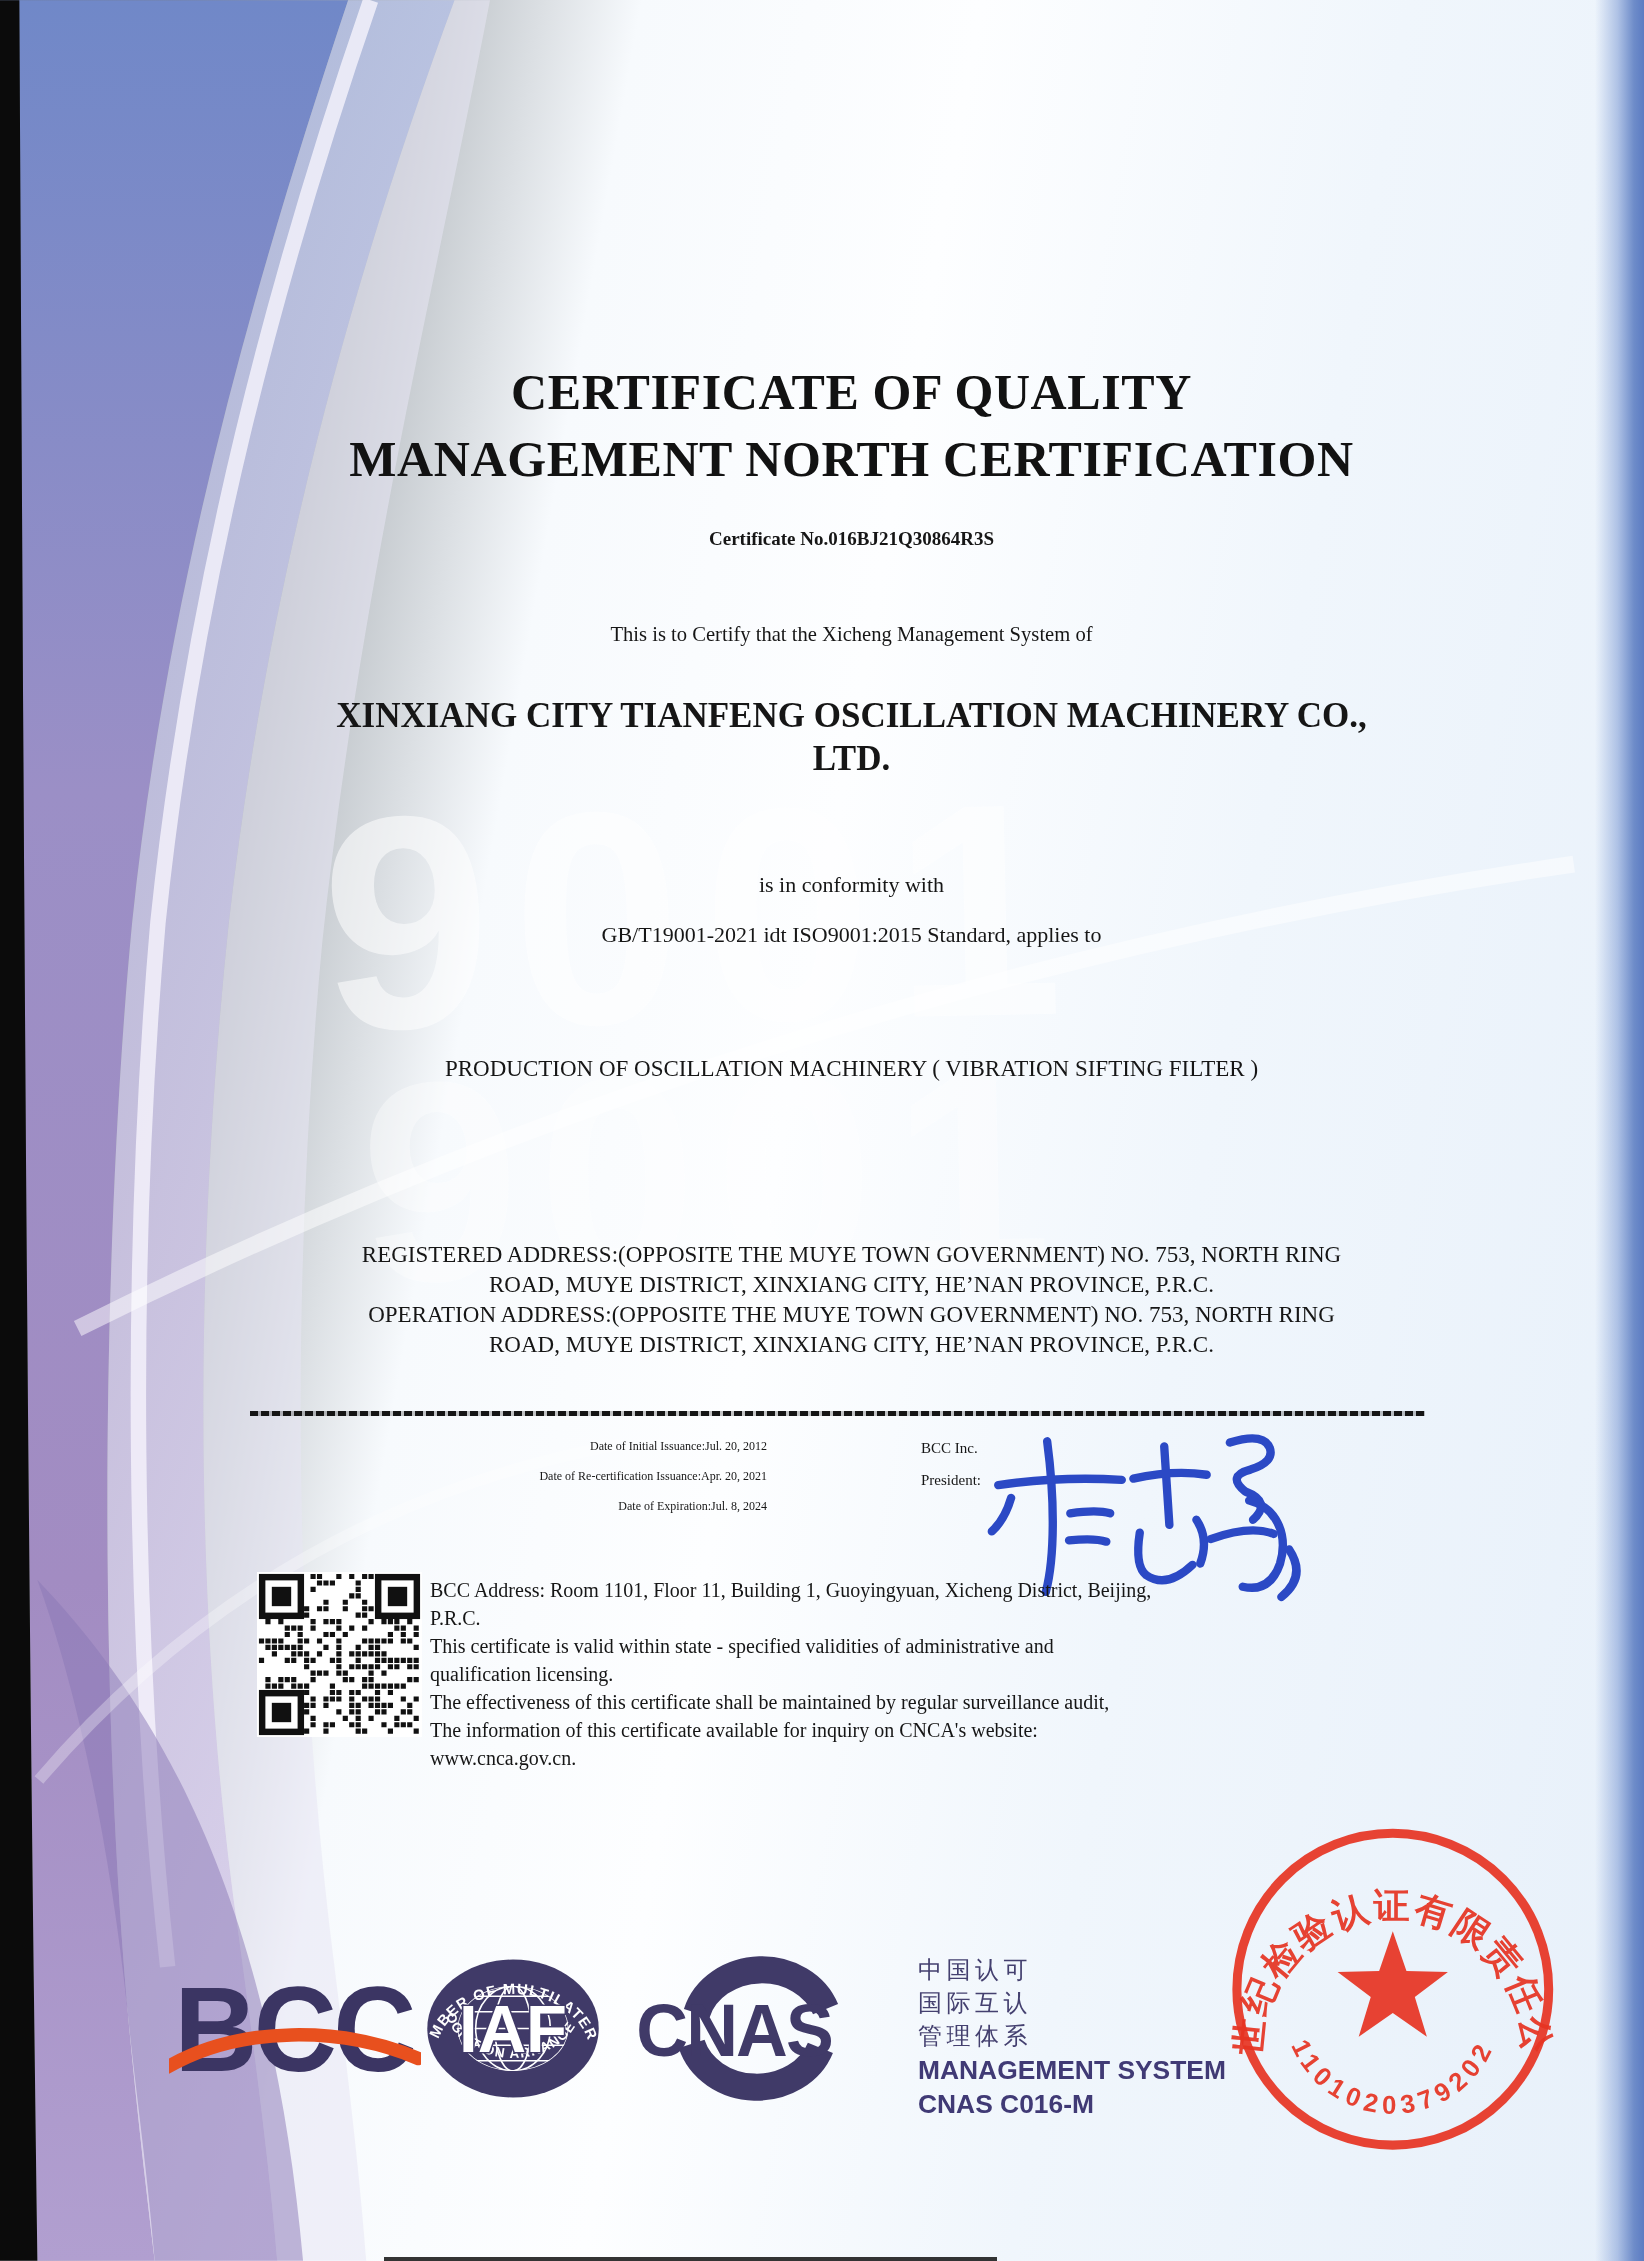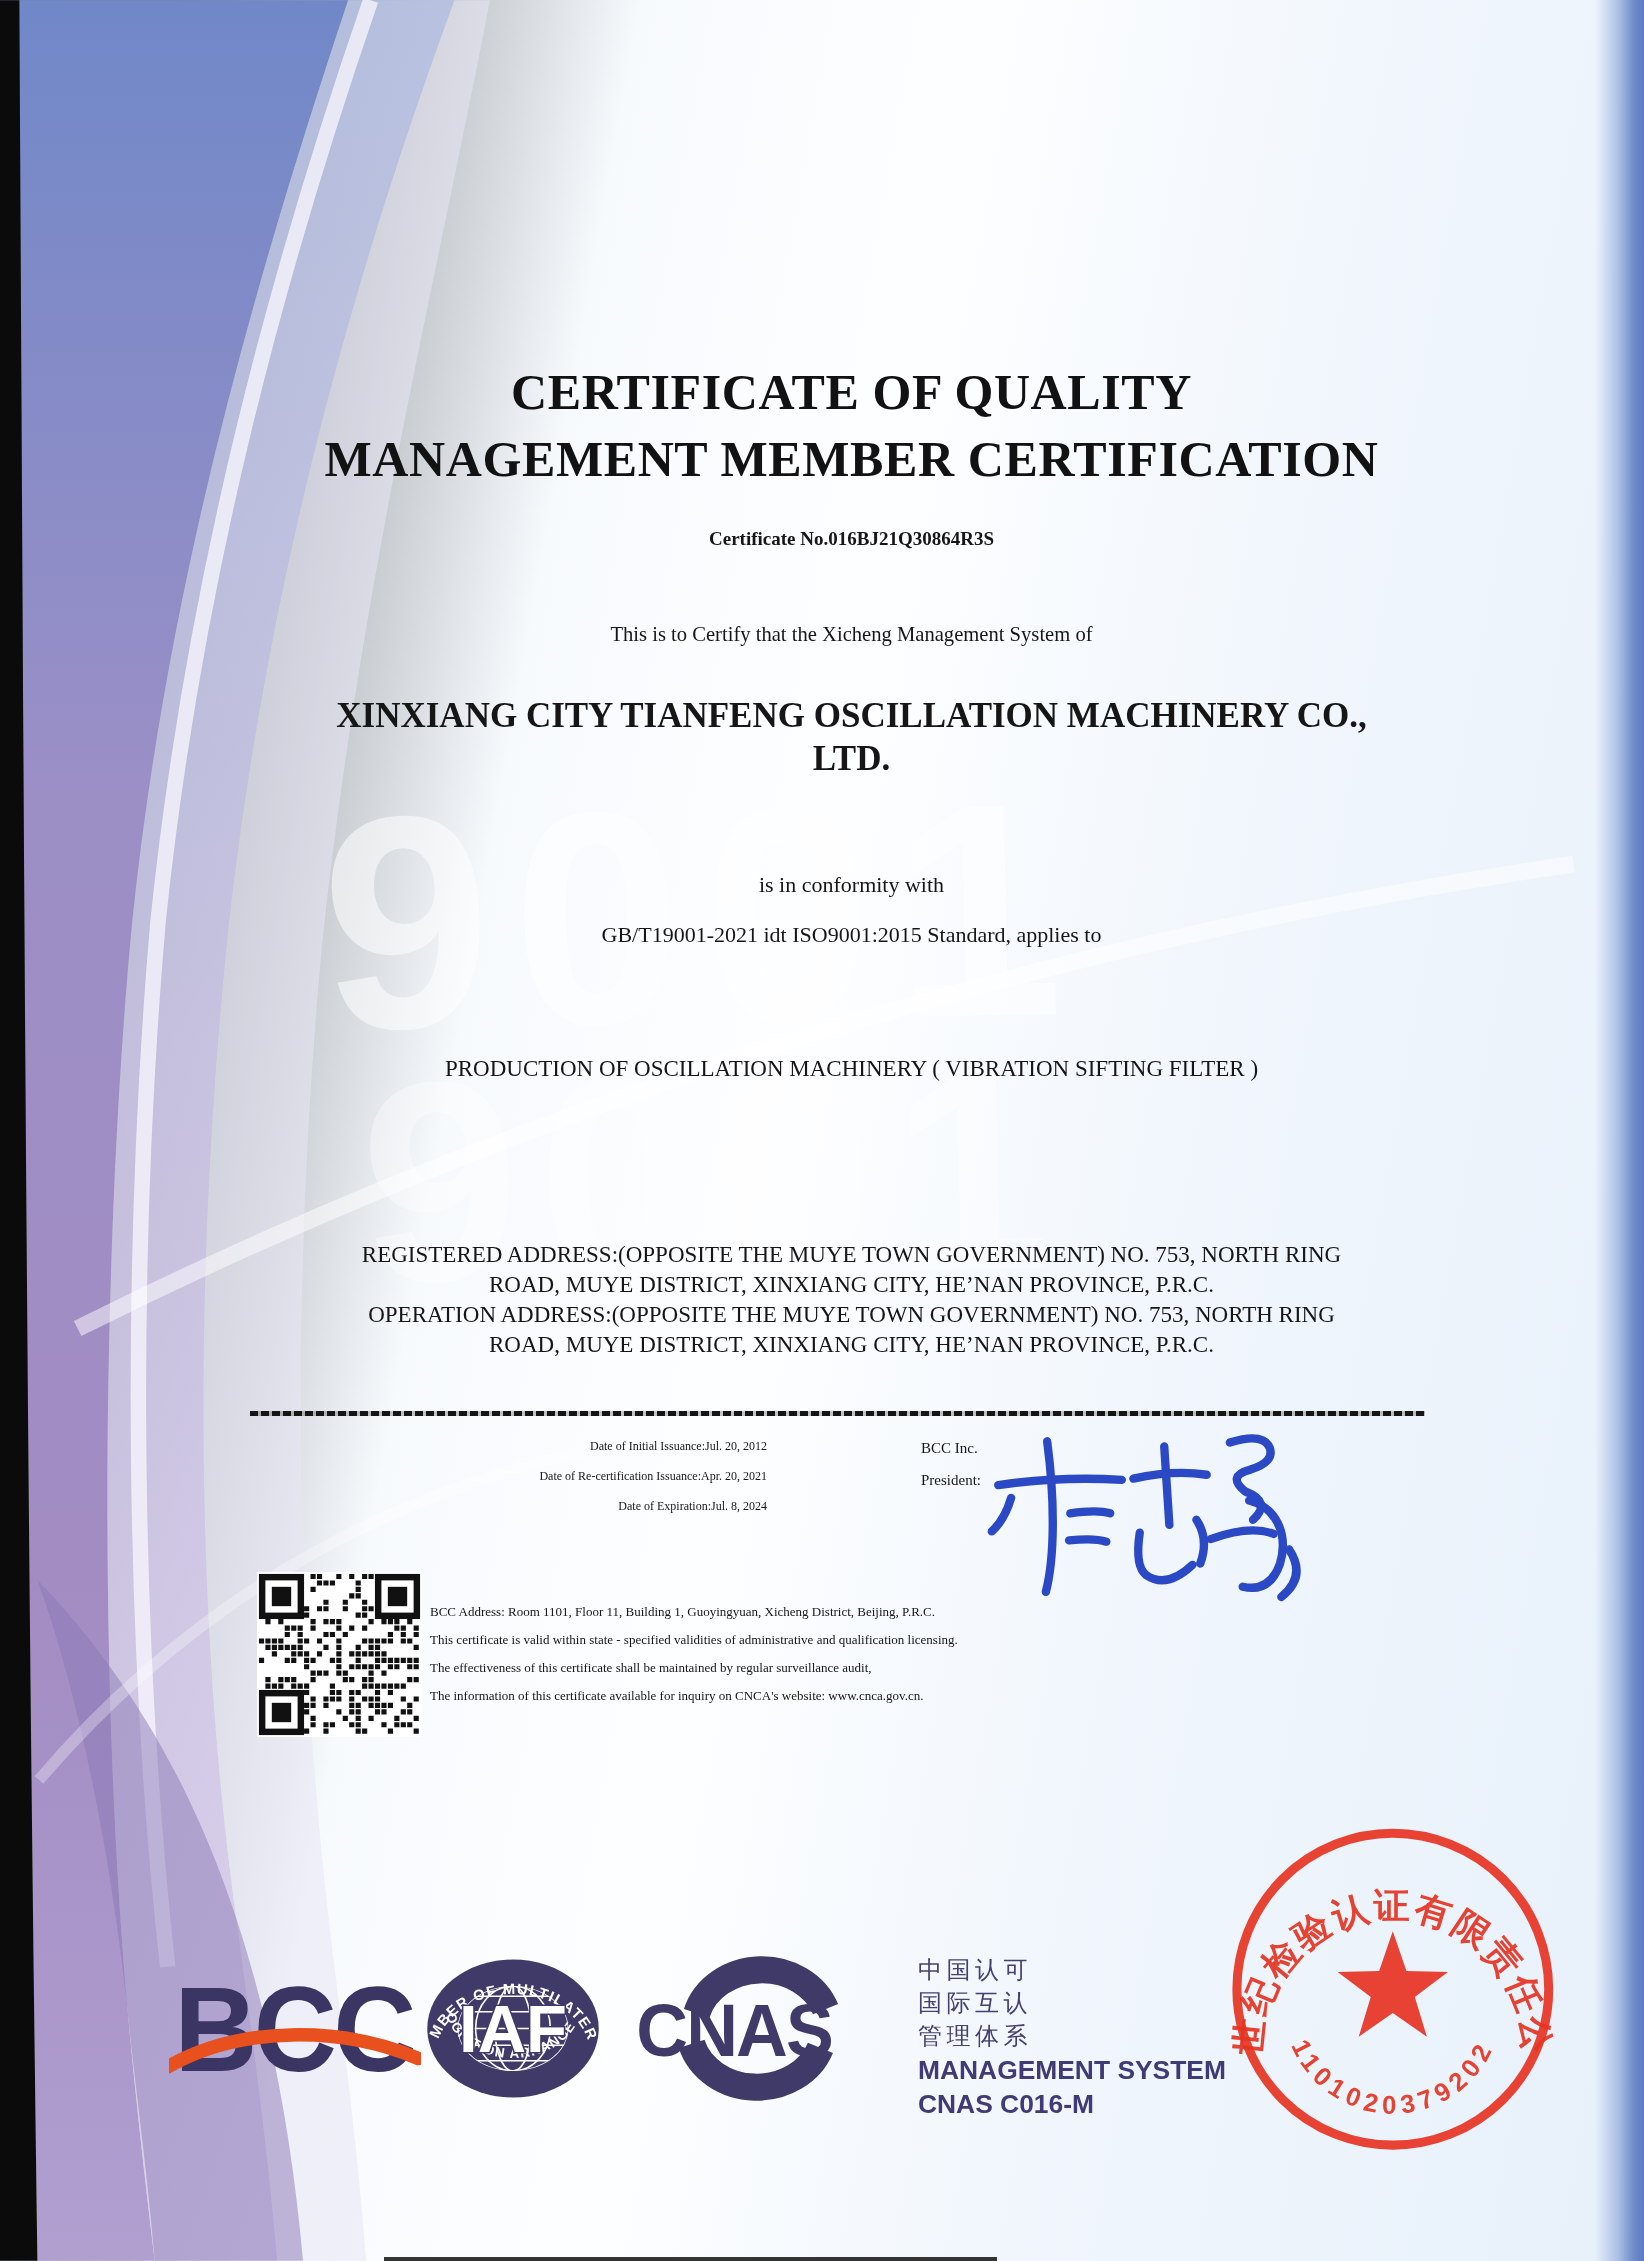--- a/index.html
+++ b/index.html
@@ -20,21 +20,21 @@
   .conform{font-size:22px;}
   .standard{font-size:22px;}
   .scope{font-size:23px;}
   .addr{font-size:23px;line-height:30px;}
   .divider{
     position:absolute;left:250px;top:1411px;width:1175px;height:4.5px;
     background:repeating-linear-gradient(90deg,#151515 0 8.4px,rgba(21,21,21,.25) 8.4px 11px);
   }
   .dates{position:absolute;left:277px;top:1431px;width:490px;text-align:right;font-size:12px;line-height:30px;}
   .issuer{position:absolute;left:921px;top:1432px;font-size:15px;line-height:32px;}
-  .notes{position:absolute;left:430px;top:1576px;width:722px;font-size:13px;line-height:28px;margin-top:22px;}
+  .notes{position:absolute;left:430px;top:1576px;width:722px;font-size:20px;line-height:28px;}
   .wm{position:absolute;color:#ffffff;font-family:"Liberation Sans",sans-serif;font-weight:bold;pointer-events:none;}
   .wm1{left:322px;top:742px;font-size:303px;letter-spacing:22px;opacity:.55;transform:rotate(-1.2deg);}
   .wm2{left:361px;top:1013px;font-size:284px;letter-spacing:19.3px;opacity:.38;transform:rotate(-1.2deg);}
   .cn-accred{position:absolute;left:918px;top:1954px;color:#44406f;}
   .cn-accred .cnl{font-size:24px;line-height:33px;letter-spacing:4.5px;font-family:"DejaVu Sans","Liberation Sans",sans-serif;}
   .cn-accred .enl{font-family:"Liberation Sans",sans-serif;font-weight:bold;font-size:26.4px;line-height:34px;color:#403a75;letter-spacing:0px;}
   .rightstrip{position:absolute;top:0;right:0;width:50px;height:2261px;
     background:linear-gradient(90deg, rgba(125,154,212,0) 0%, rgba(125,154,212,.55) 45%, #6e8cc9 78%, #5a7ac2 100%);}
   .botline{position:absolute;left:384px;bottom:0;width:613px;height:3.9px;background:#111;opacity:.85;}
   svg text{font-family:"Liberation Sans",sans-serif;}
@@ -70,21 +70,21 @@
   <div class="wm wm2">9001</div>
   <svg class="abs" style="left:0;top:0;" width="1645" height="2261" viewBox="0 0 2550 3506">
     <path d="M120,2060 Q1200,1520 2440,1340" fill="none" stroke="#ffffff" stroke-width="26" opacity="0.5"></path>
     <path d="M60,2760 Q420,2340 960,2240" fill="none" stroke="#ffffff" stroke-width="18" opacity="0.3"></path>
   </svg>
 
   <div class="rightstrip"></div>
 
   <div class="cline title" style="top:359px;">
     <div>CERTIFICATE OF QUALITY</div>
-    <div>MANAGEMENT MEMBER CERTIFICATION</div>
+    <div>MANAGEMENT NORTH CERTIFICATION</div>
   </div>
 
   <div class="cline bold certno" style="top:528px;">Certificate No.016BJ21Q30864R3S</div>
 
   <div class="cline certify" style="top:623px;">This is to Certify that the Xicheng Management System of</div>
 
   <div class="cline company" style="top:694px;">
     <div>XINXIANG CITY TIANFENG OSCILLATION MACHINERY CO.,</div>
     <div>LTD.</div>
   </div>

